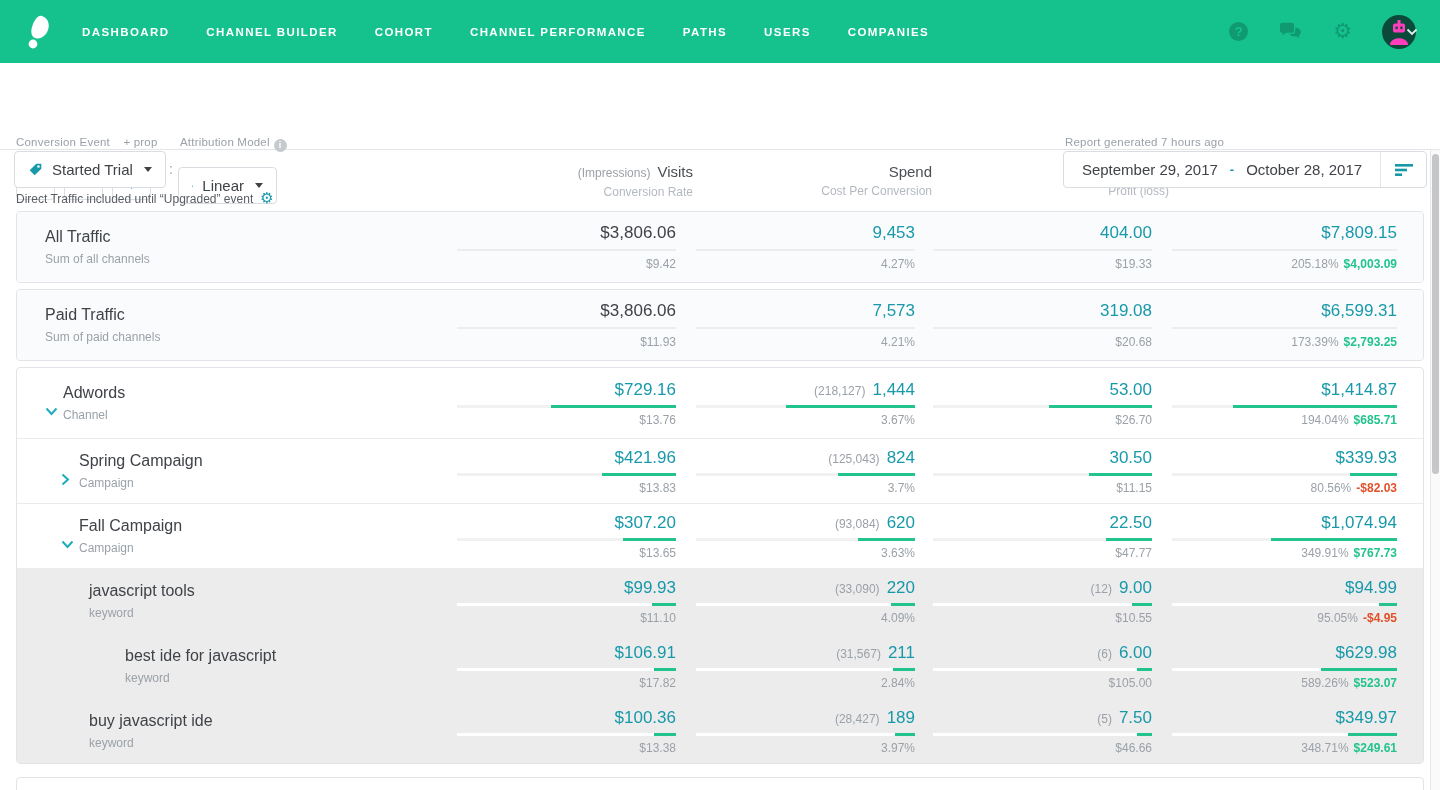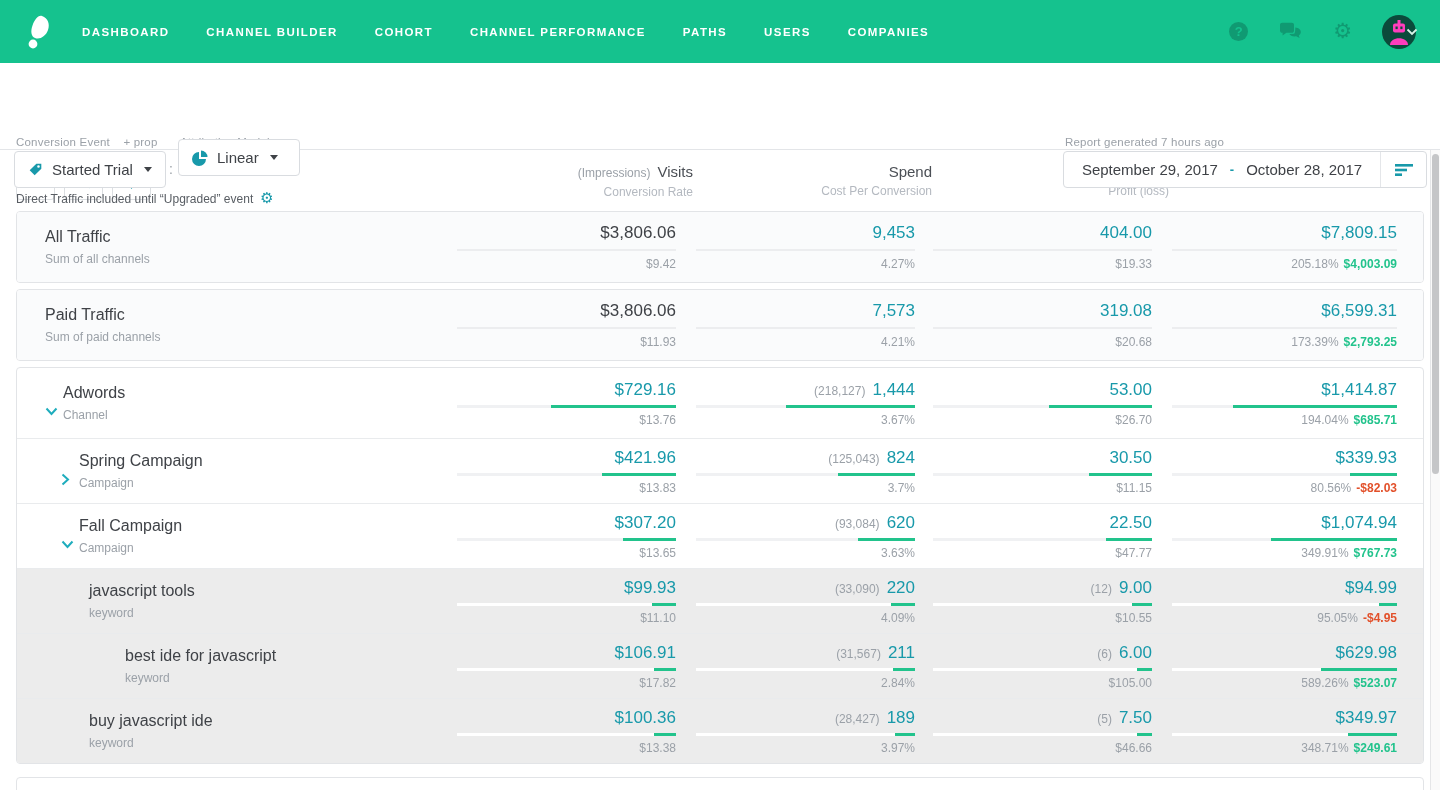--- a/index.html
+++ b/index.html
@@ -140,21 +140,21 @@
   </div>
 
   <div class="btn" style="left:14px;top:88px;width:152px">
     <svg width="15" height="15" viewBox="0 0 16 16" fill="#1899AA">
         <path d="M14.2 1.8 H8.9 L1.8 8.9 L7.1 14.2 L14.2 7.1 Z M11.2 6.2 a1.4 1.4 0 1 1 0-2.8 a1.4 1.4 0 0 1 0 2.8 Z"></path>
       </svg>
     <span>Started Trial</span>
     <span class="tri"></span>
   </div>
   <div class="colon">:</div>
-  <div class="btn" style="left:178px;top:76px;width:122px">
+  <div class="btn" style="left:178px;top:104px;width:99px">
     <svg width="16" height="16" viewBox="0 0 16 16" fill="#1899AA">
         <path d="M7 9 L7 2 A7 7 0 1 0 14 9 Z"></path>
         <path d="M9 7 L9 .5 A6.5 6.5 0 0 1 15.5 7 Z"></path>
       </svg>
     <span>Linear</span>
     <span class="tri"></span>
   </div>
 
   <div class="note">
     <span>Direct Traffic included until “Upgraded” event</span>

